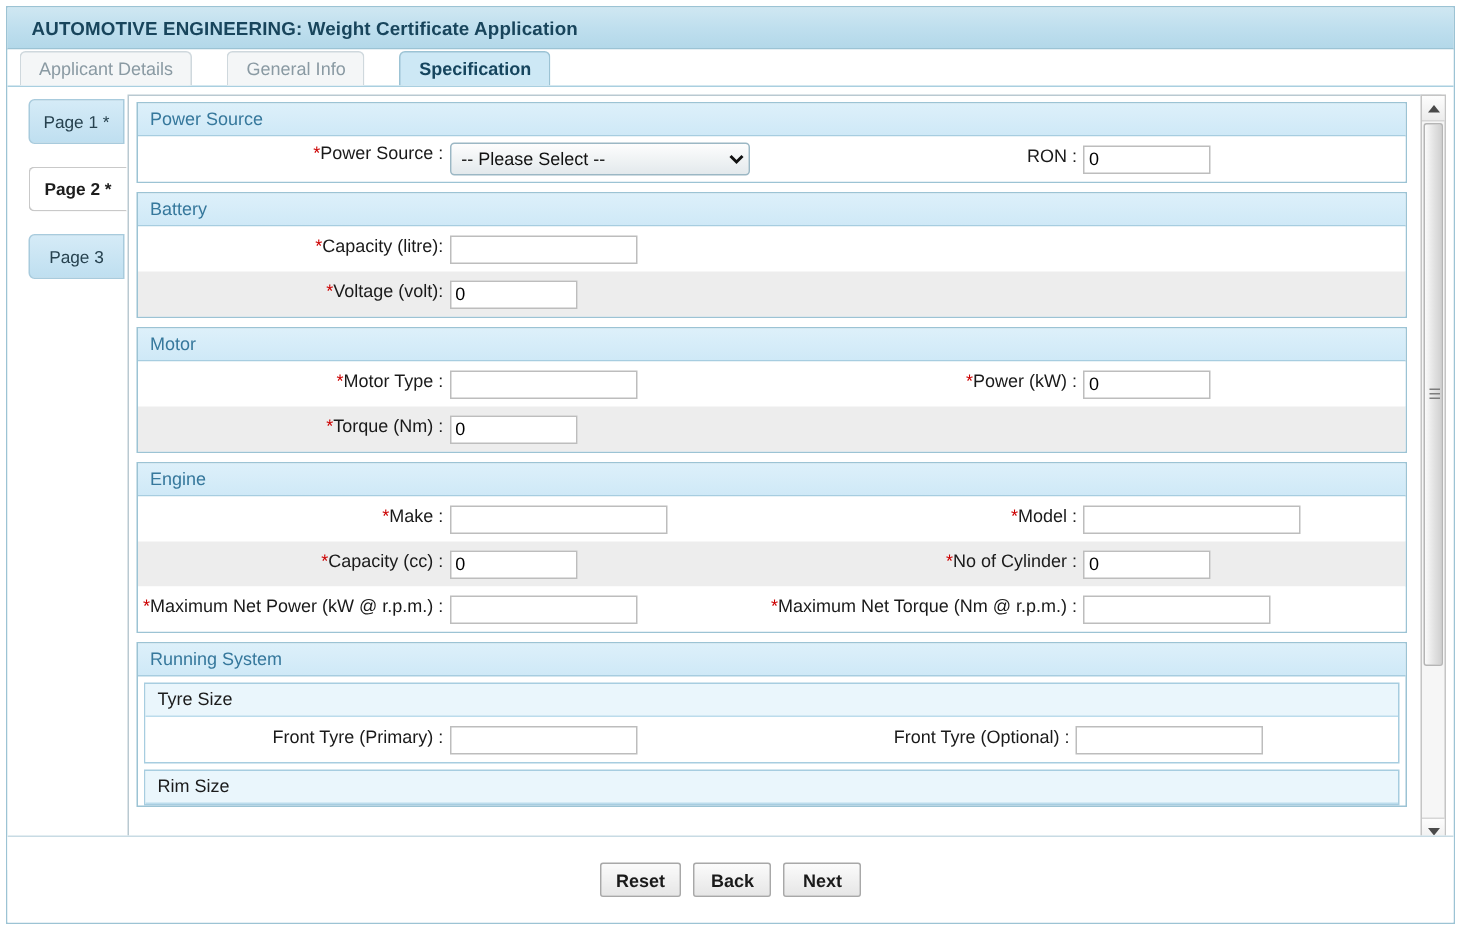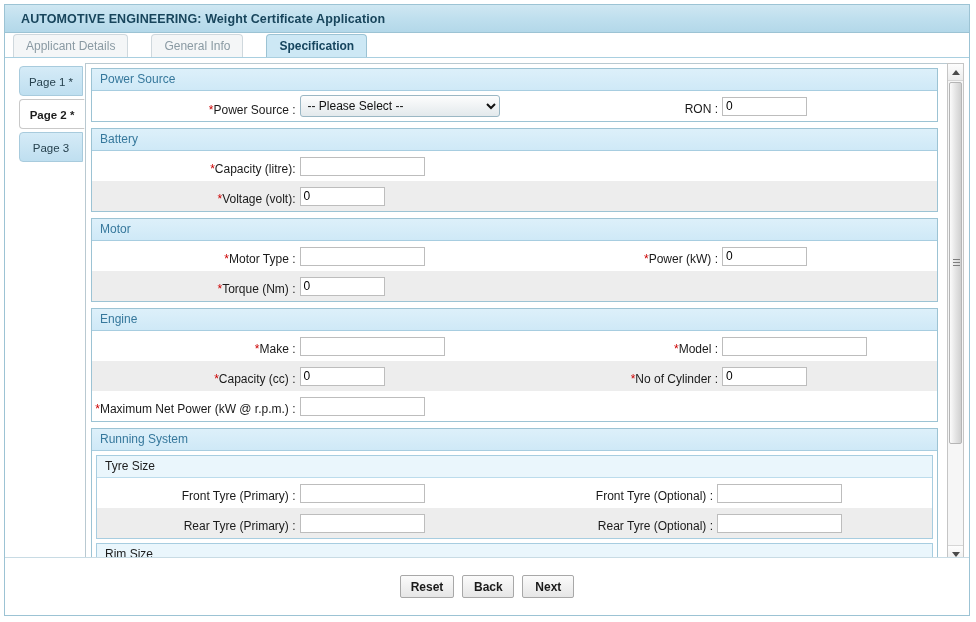--- a/index.html
+++ b/index.html
@@ -96,21 +96,21 @@
   }
   .ptab {
     height: 30px;
     line-height: 30px;
     text-align: center;
     font-size: 11.5px;
     color: #27424f;
     background: linear-gradient(to bottom,#d5ebf7 0%, #bfdff0 100%);
     border: 1px solid #a8cbdd;
     border-radius: 4px 0 0 4px;
-    margin-bottom: 3px;
+    margin-bottom: 15px;
     box-sizing: border-box;
     cursor: pointer;
     user-select: none;
     width: 64px;
   }
   .ptab.active {
     background: #ffffff;
     font-weight: bold;
     color: #1d1d1d;
     border-color: #c9c9c9;
@@ -173,21 +173,21 @@
     display: flex;
     align-items: center;
     min-height: 30px;
     box-sizing: border-box;
   }
   .row.alt { background: #ededed; }
   .row.plain { background: #ffffff; }
 
   .cell {
     display: flex;
-    align-items: flex-end;
+    align-items: flex-start;
     box-sizing: border-box;
   }
   .cell.left  { width: 50%; justify-content: flex-end; padding-right: 0; }
   .cell.right { width: 50%; justify-content: flex-end; padding-right: 0; }
 
   .lbl {
     font-size: 12px;
     color: #1a1a1a;
     white-space: nowrap;
     text-align: right;
@@ -446,20 +446,26 @@
             <div class="cell right">
               <span class="lbl"><span class="req">*</span><span>No of Cylinder :</span></span>
               <span class="fieldwrap">
                 <input class="txt w85" type="text" value="0" style="">
               </span>
             </div>
           </div>
           <div class="row plain">
             <div class="cell left">
               <span class="lbl"><span class="req">*</span><span>Maximum Net Power (kW @ r.p.m.) :</span></span>
+              <span class="fieldwrap">
+                <input class="txt w125" type="text" value="" style="">
+              </span>
+            </div>
+            <div class="cell right">
+              <span class="lbl"><span class="req">*</span><span>Maximum Net Torque (Nm @ r.p.m.) :</span></span>
               <span class="fieldwrap">
                 <input class="txt w125" type="text" value="" style="">
               </span>
             </div>
           </div>
         </div>
 
         <div class="panel">
           <div class="panel-header">Running System</div>
 
@@ -472,34 +478,20 @@
                   <input class="txt w125" type="text" value="" style="">
                 </span>
               </div>
               <div class="cell right">
                 <span class="lbl">Front Tyre (Optional) :</span>
                 <span class="fieldwrap">
                   <input class="txt w125" type="text" value="" style="">
                 </span>
               </div>
             </div>
-            <div class="row alt">
-              <div class="cell left">
-                <span class="lbl">Rear Tyre (Primary) :</span>
-                <span class="fieldwrap">
-                  <input class="txt w125" type="text" value="" style="">
-                </span>
-              </div>
-              <div class="cell right">
-                <span class="lbl">Rear Tyre (Optional) :</span>
-                <span class="fieldwrap">
-                  <input class="txt w125" type="text" value="" style="">
-                </span>
-              </div>
-            </div>
           </div>
 
           <div class="subpanel">
             <div class="subpanel-header">Rim Size</div>
 
           </div>
         </div>
 
       </div>
     </div>

